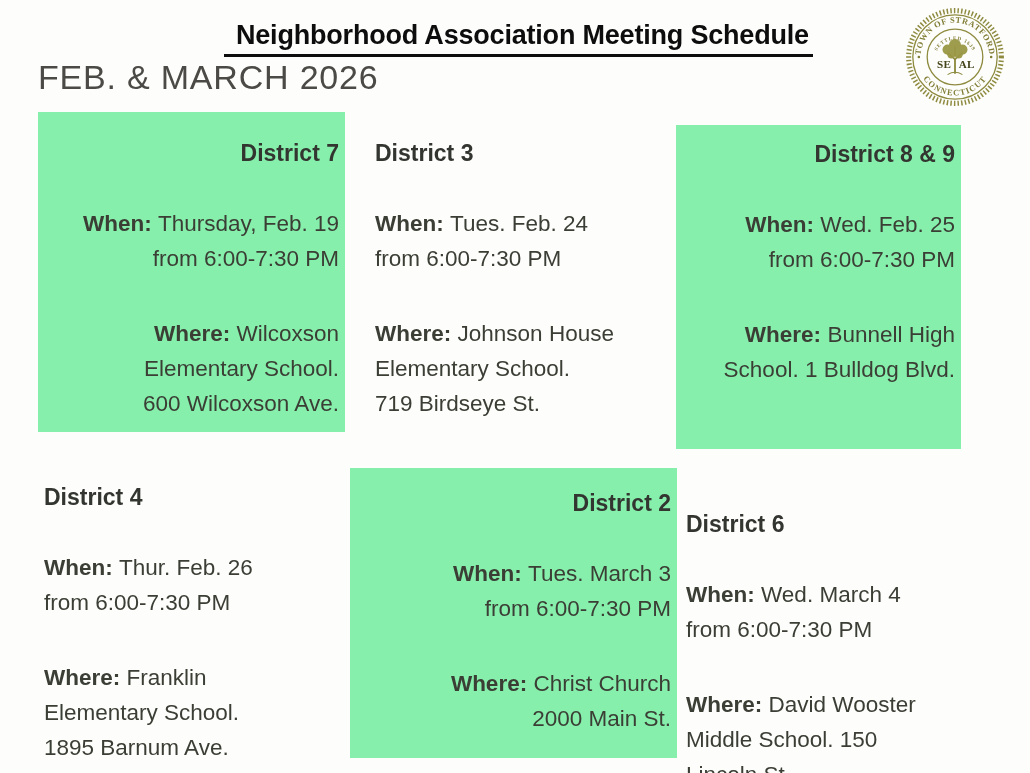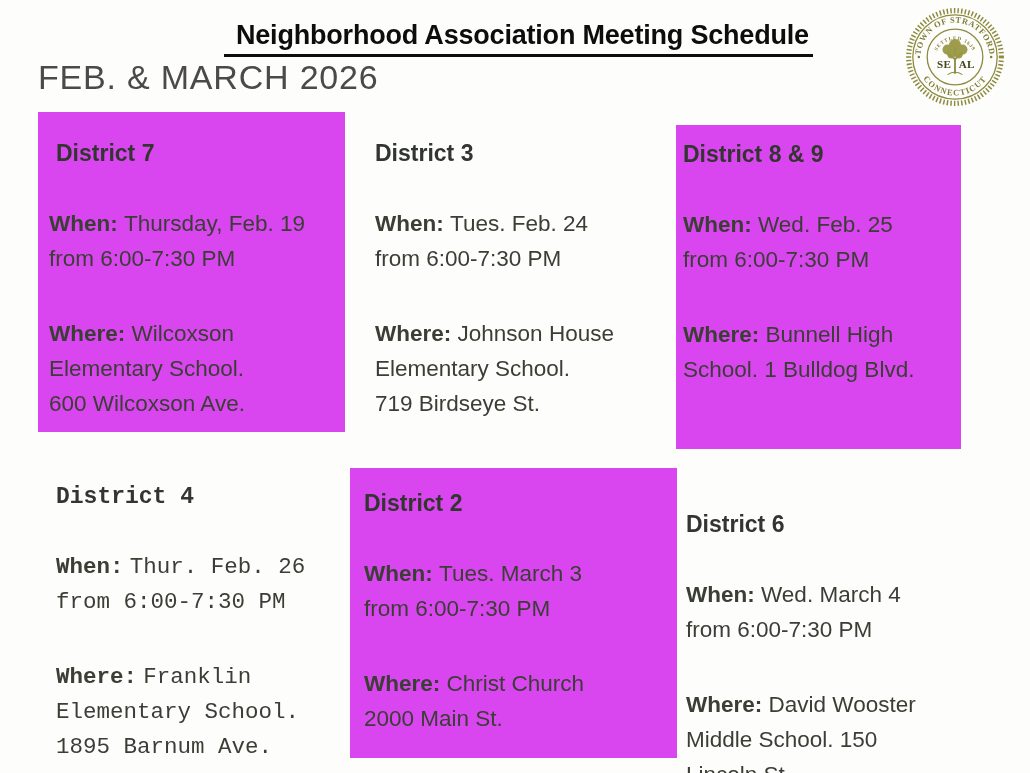--- a/index.html
+++ b/index.html
@@ -21,37 +21,37 @@
     padding:0 4px 3px 12px;
   }
   .subtitle {
     position:absolute; left:38px; top:58px;
     font-size:34px; font-weight:400; color:#4b4a46;
     letter-spacing:0.8px; white-space:nowrap;
   }
   .seal { position:absolute; left:903px; top:6px; width:104px; height:102px; }
   
   .card { position:absolute; }
-  .card.shaded { background:#d946ef; }
+  .card.shaded { background:#86efac;text-align:right; }
   .card-title {
     font-size:23px; font-weight:700; line-height:30px; color:#333630;
     white-space:nowrap;
   }
   .para { font-size:22.5px; }
   .para.when  { margin-top:38px; }
   .para.where { margin-top:40px; }
   .line { display:block; line-height:35px; white-space:nowrap; }
   .line:empty { display:none; }
   .lbl { font-weight:700; }
   .rest { margin-left:0.28em; }
   .c1 { left:38px;  top:112px; width:307px; height:320px; padding:26px 6px 0 11px; }
   .c1 .card-title { margin-left:7px; }
   .c2 { left:375px; top:112px; width:292px; padding-top:26px; }
   .c3 { left:676px; top:125px; width:285px; height:324px; padding:14px 6px 0 7px; }
-  .c4 { left:56px;  top:468px; width:292px; padding-top:14px;font-family:Liberation Mono, monospace; }
+  .c4 { left:44px;  top:468px; width:292px; padding-top:14px; }
   .c5 { left:350px; top:468px; width:327px; height:290px; padding:20px 6px 0 14px; }
   .c6 { left:686px; top:489px; width:334px; padding-top:20px; }
   
   .seal text, .seal textPath {
     font-family:"Liberation Serif", serif; font-weight:700;
   }
 </style>
 </head>
 <body>
 

